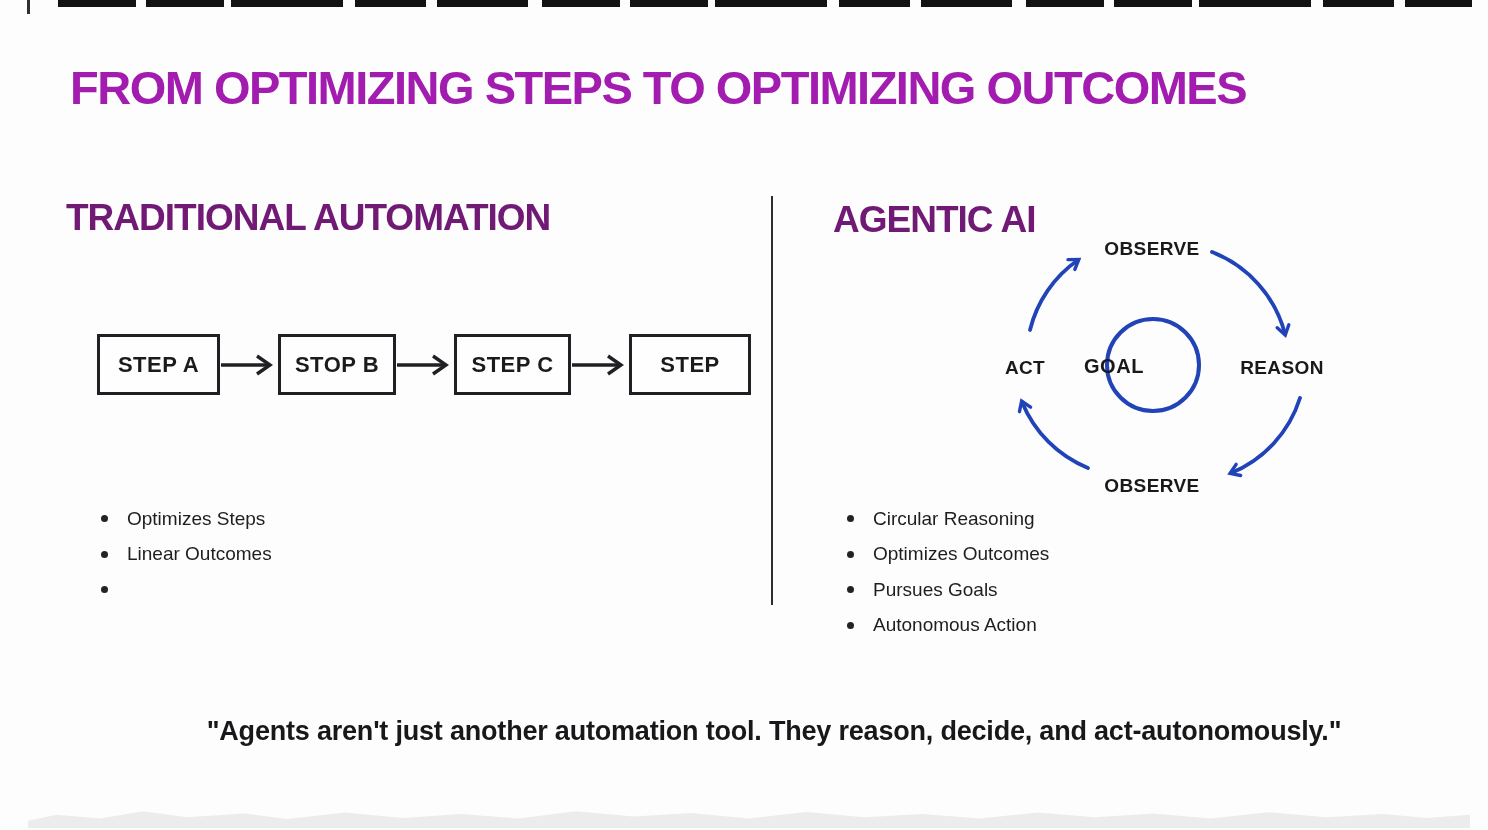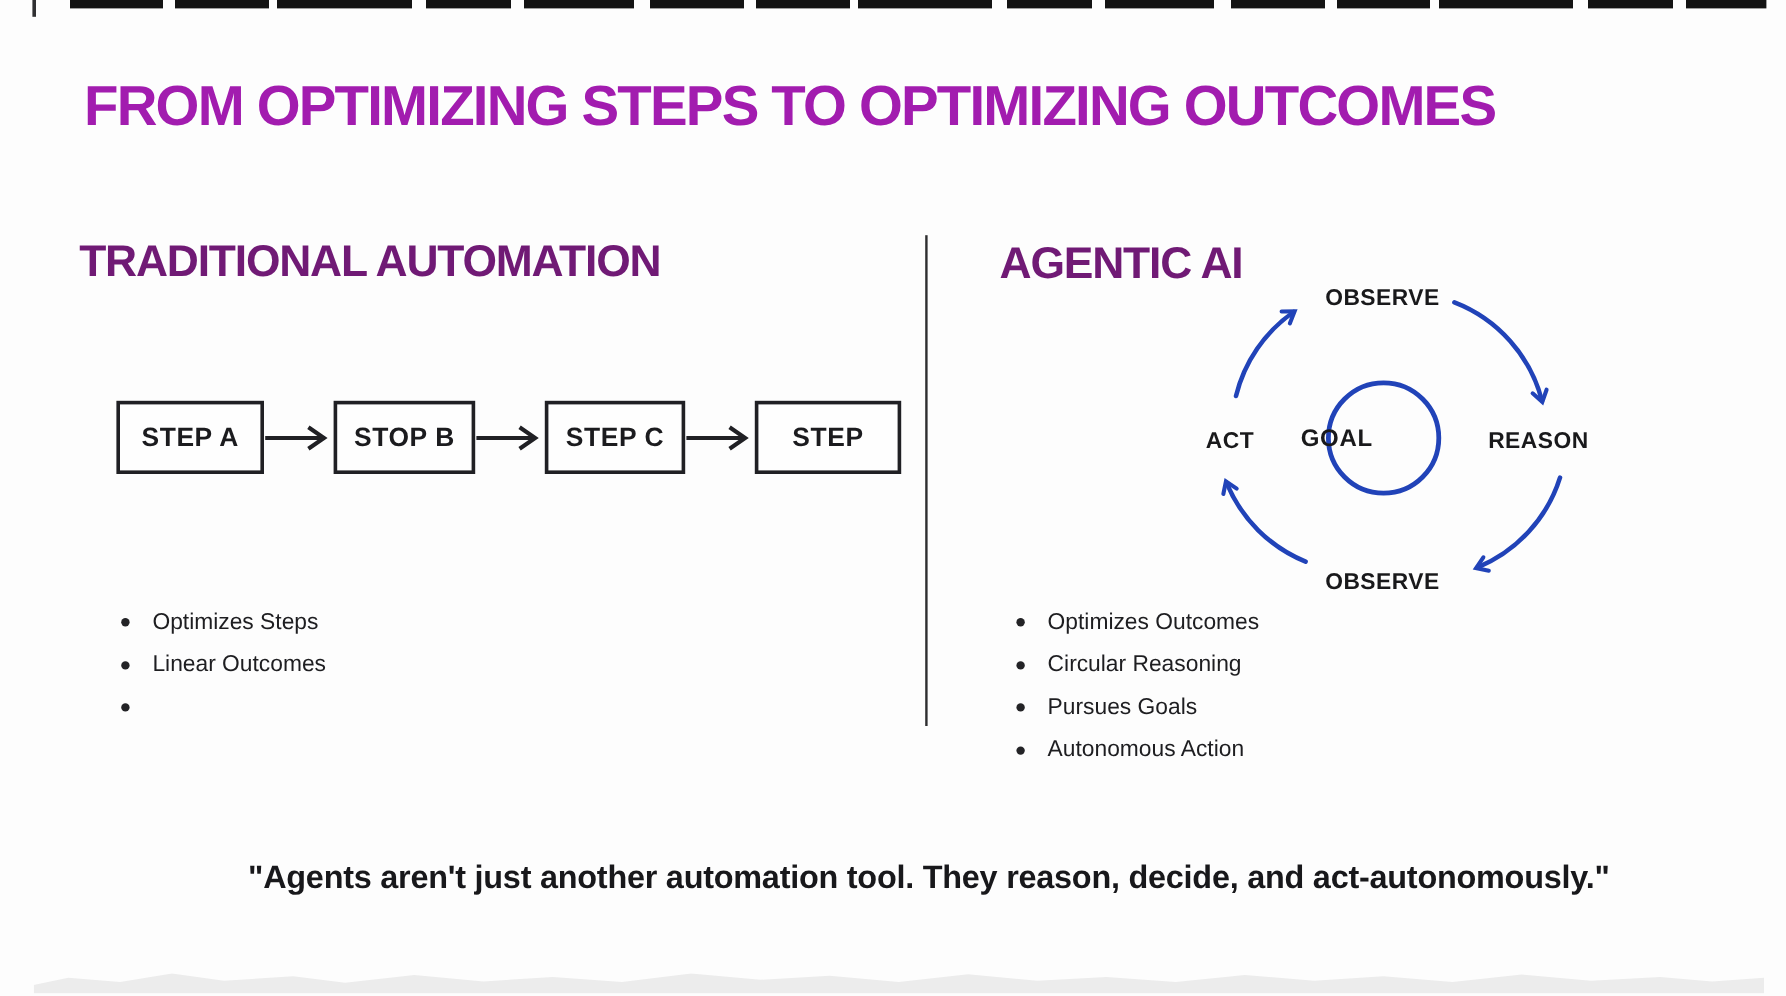--- a/index.html
+++ b/index.html
@@ -140,25 +140,25 @@
 
   <div class="cycle-label lbl-top">OBSERVE</div>
   <div class="cycle-label lbl-right">REASON</div>
   <div class="cycle-label lbl-bottom">OBSERVE</div>
   <div class="cycle-label lbl-left">ACT</div>
   <div class="cycle-label lbl-goal">GOAL</div>
 
   <ul class="bullets bullets-right">
     <li>
       <span class="dot"></span>
-      <span>Optimizes Outcomes</span>
+      <span>Circular Reasoning</span>
     </li>
     <li>
       <span class="dot"></span>
-      <span>Circular Reasoning</span>
+      <span>Optimizes Outcomes</span>
     </li>
     <li>
       <span class="dot"></span>
       <span>Pursues Goals</span>
     </li>
     <li>
       <span class="dot"></span>
       <span>Autonomous Action</span>
     </li>
   </ul>

